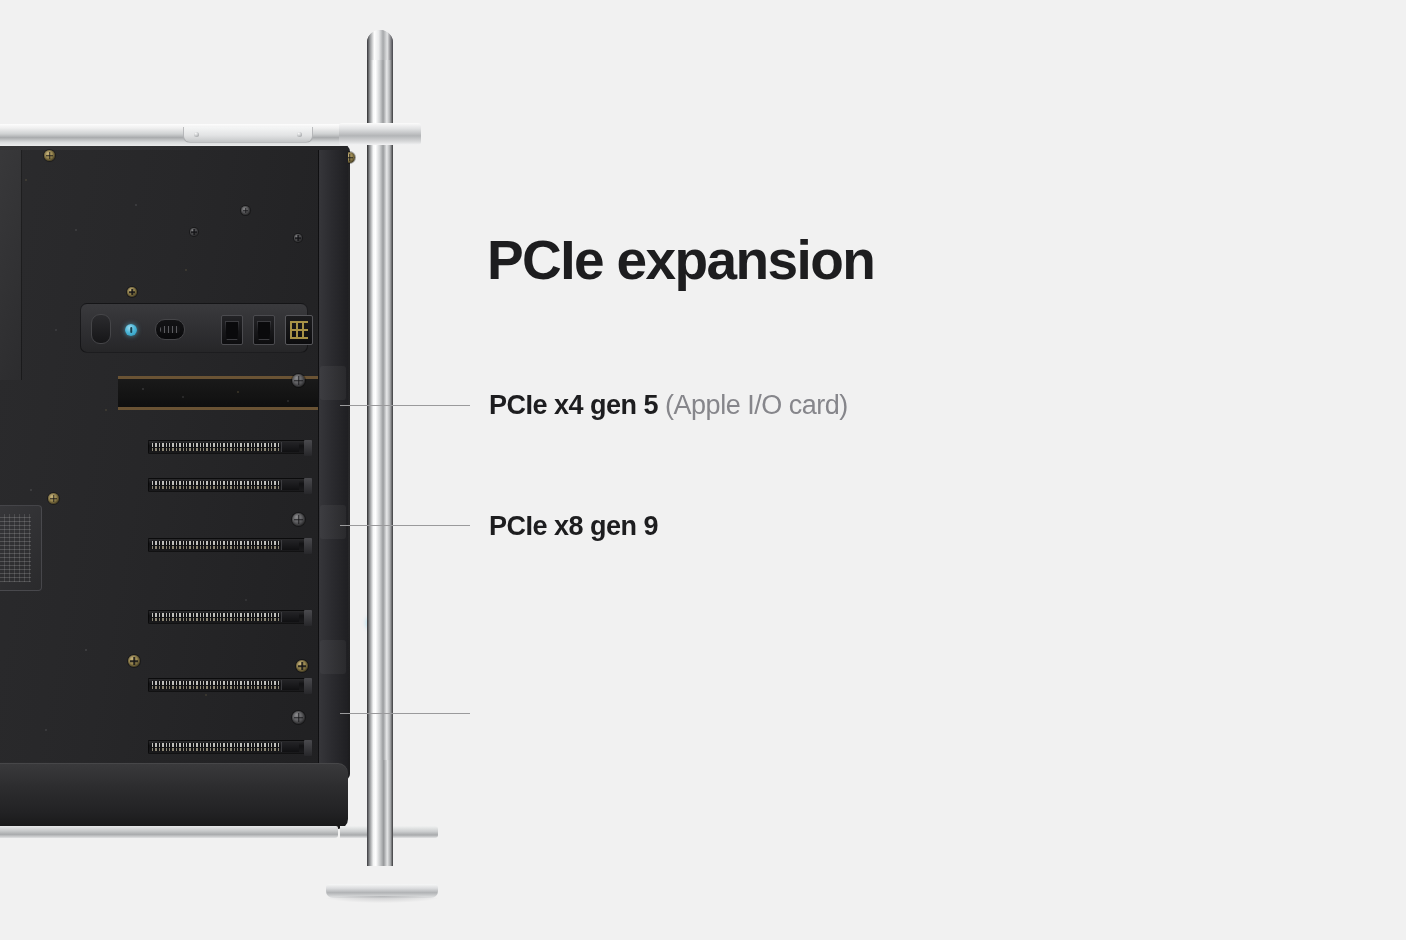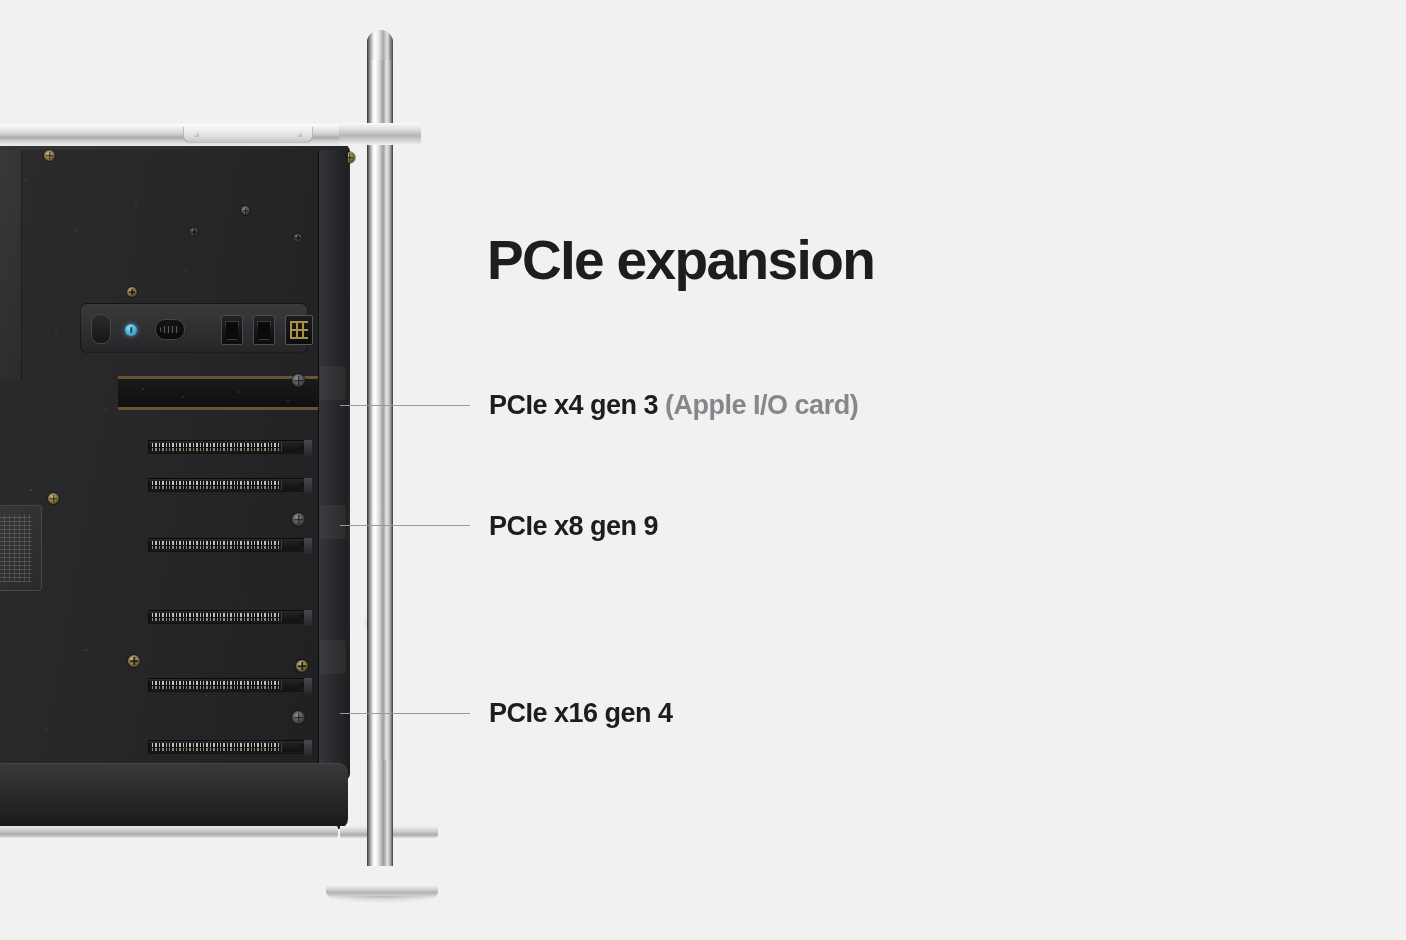--- a/index.html
+++ b/index.html
@@ -363,21 +363,21 @@
   }
   .callout-label {
     position: absolute;
     left: 489px;
     font-size: 27px;
     font-weight: 700;
     letter-spacing: -0.5px;
     color: #1d1d1f;
     white-space: nowrap;
   }
-  .callout-label .sub { color: #86868b; font-weight: 700; }
+  .callout-label .sub { color: #86868b; font-weight: 400; }
   #label-0 { top: 390px; }
   #label-1 { top: 511px; }
   #label-2 { top: 698px; }
 </style>
 </head>
 <body>
 
 <div id="stage">
 
   <div id="photo">
@@ -479,24 +479,21 @@
   </div>
 
   <div class="callout-line" id="line-0" style="left:340px; top:405px; width:130px;"></div>
   <div class="callout-line" id="line-1" style="left:340px; top:525px; width:130px;"></div>
   <div class="callout-line" id="line-2" style="left:340px; top:713px; width:130px;"></div>
 
   <div id="textcol">
     <div class="title">PCIe expansion</div>
 
     <div class="callout-label" id="label-0">
-      <span>PCIe x4 gen 3</span><span class="sub"> (Apple I/O card)</span>
+      <span>PCIe x4 gen 5</span><span class="sub"> (Apple I/O card)</span>
     </div>
 
     <div class="callout-label" id="label-1">
       <span>PCIe x8 gen 9</span><span class="sub"></span>
     </div>
 
-    <div class="callout-label" id="label-2">
-      <span>PCIe x16 gen 4</span><span class="sub"></span>
-    </div>
   </div>
 </div>
 
 </body></html>

